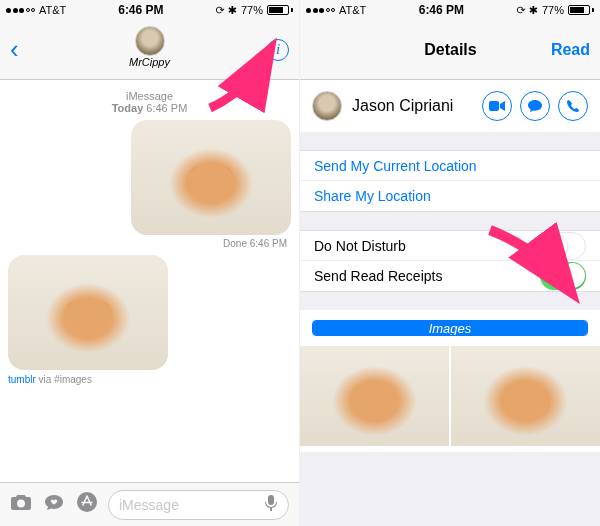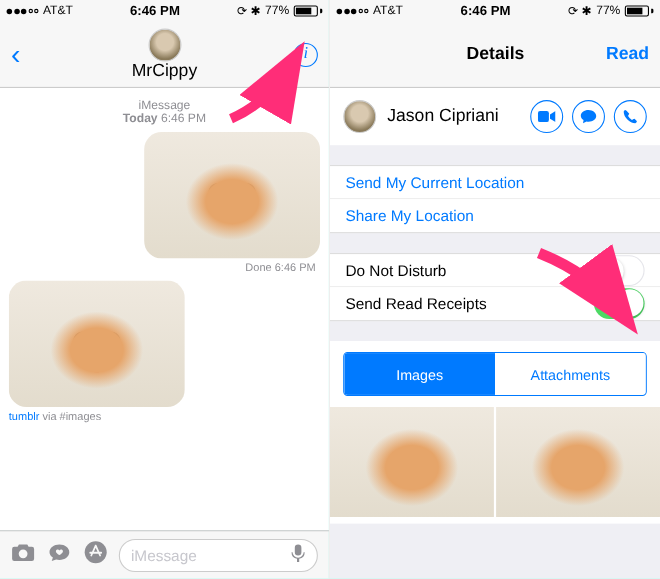--- a/index.html
+++ b/index.html
@@ -17,21 +17,21 @@
   .clock { font-weight: 600; font-size: 12px; }
   .batt { display: flex; align-items: center; gap: 2px; }
   .battbody { width: 22px; height: 10px; border: 1px solid #000; border-radius: 2px; position: relative; padding: 1px; }
   .battfill { background: #000; height: 100%; width: 77%; }
   .battcap { width: 2px; height: 4px; background: #000; border-radius: 0 1px 1px 0; }
 
   
   .nav { height: 60px; background: #f7f7f7; border-bottom: 1px solid #ccc; display: flex; align-items: center; justify-content: space-between; padding: 0 10px; position: relative; }
   .nav-center { position: absolute; left: 0; right: 0; top: 6px; display: flex; flex-direction: column; align-items: center; pointer-events: none; }
   .avatar { width: 30px; height: 30px; border-radius: 50%; background: radial-gradient(circle at 50% 40%, #d9c9b0 35%, #8a7a5a 70%); border: 1px solid #ccc; }
-  .nav-title { font-size: 16px; color: #000; }
+  .nav-title { font-size: 11px; color: #000; font-style: italic; }
   .back-chevron { color: #007aff; font-size: 26px; font-weight: 300; }
   .info-btn { width: 22px; height: 22px; border: 1.5px solid #007aff; border-radius: 50%; color: #007aff; display: flex; align-items: center; justify-content: center; font-family: Georgia, serif; font-style: italic; font-size: 15px; }
 
   .nav2-title { font-weight: 600; font-size: 16px; }
   .done { color: #007aff; font-size: 16px; font-weight: 600; }
 
   
   .conv { flex: 1; overflow: hidden; background: #fff; padding: 6px 8px 0; display: flex; flex-direction: column; }
   .stamp { text-align: center; font-size: 11px; color: #8e8e93; margin: 4px 0 6px; }
   .stamp .d1 { color: #8e8e93; font-weight: 400; }
@@ -70,21 +70,21 @@
   .circ { width: 30px; height: 30px; border: 1.5px solid #007aff; border-radius: 50%; display: flex; align-items: center; justify-content: center; color: #007aff; font-size: 14px; }
   .gap { height: 18px; }
 
   .switch { width: 46px; height: 28px; border-radius: 14px; position: relative; }
   .switch.off { background: #fff; border: 1.5px solid #e5e5ea; }
   .switch.off .knob { left: 1px; background: #fff; box-shadow: 0 1px 3px rgba(0,0,0,.25); }
   .switch.on { background: #4cd964; }
   .switch.on .knob { right: 1px; background: #fff; box-shadow: 0 1px 3px rgba(0,0,0,.25); }
   .knob { position: absolute; top: 1px; width: 25px; height: 25px; border-radius: 50%; }
 
-  .seg { display: flex; margin: 10px 12px; border: 1px solid #007aff; border-radius: 4px; overflow: hidden; height: 40px; }
+  .seg { display: flex; margin: 10px 12px; border: 1px solid #007aff; border-radius: 4px; overflow: hidden; height: 16px; font-style: italic; }
   .seg > div { flex: 1; display: flex; align-items: center; justify-content: center; font-size: 13px; }
   .seg .sel { background: #007aff; color: #fff; }
   .seg .unsel { color: #007aff; background: #fff; }
 
   .thumbs { display: flex; gap: 2px; padding: 0; }
   .thumb { width: 149px; height: 100px; }
 
   
   .arrow { position: absolute; pointer-events: none; }
   .arrow svg { overflow: visible; }
@@ -261,21 +261,20 @@
           <div class="switch on">
               <div class="knob"></div>
             </div>
         </div>
       </div>
 
       <div class="gap"></div>
       <div style="background:#fff; padding-bottom:6px;">
         <div class="seg">
           <div class="sel">Images</div>
-          <div class="unsel">Attachments</div>
         </div>
         <div class="thumbs">
           <div class="thumb">
               <div class="kitten" style="height:100%"></div>
             </div>
           <div class="thumb">
               <div class="kitten" style="height:100%"></div>
             </div>
         </div>
       </div>

